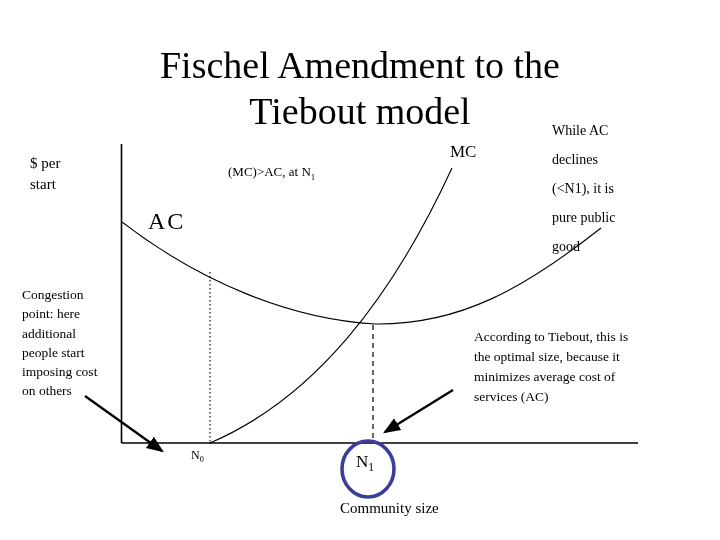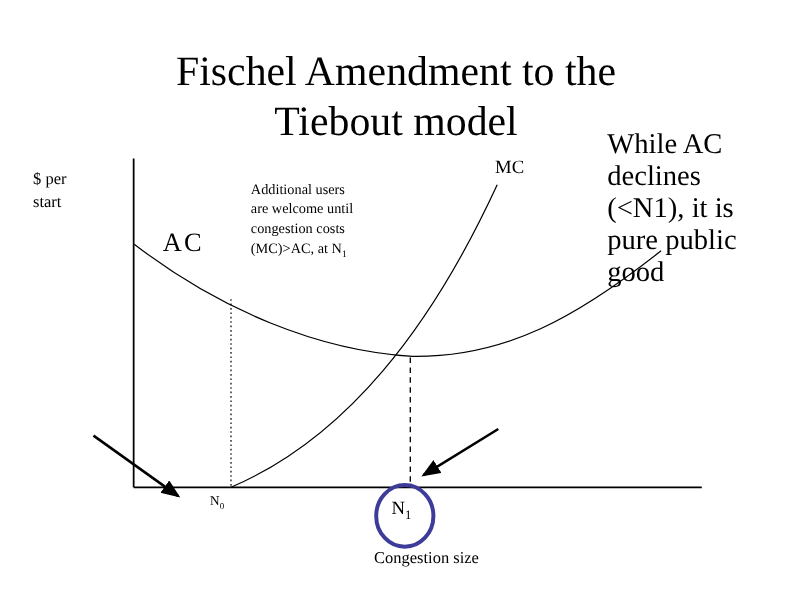--- a/index.html
+++ b/index.html
@@ -16,21 +16,21 @@
   .title {
     left: 0; top: 42px; width: 720px;
     text-align: center;
     font-size: 38px; line-height: 46px;
     color: #000;
   }
   .y-axis-label { left: 30px; top: 153px; font-size: 15px; line-height: 21px; }
   .ac-label { left: 148px; top: 208px; font-size: 24px; letter-spacing: 2px; }
   .mc-label { left: 450px; top: 142px; font-size: 17px; }
   .welcome { left: 228px; top: 163px; font-size: 13px; line-height: 18px; }
-  .while-ac { left: 552px; top: 116px; width: 130px; font-size: 26px; line-height: 29px; }
+  .while-ac { left: 552px; top: 116px; width: 130px; font-size: 14px; line-height: 29px; }
   .congestion { left: 22px; top: 285px; width: 100px; font-size: 13.5px; line-height: 19.3px; }
   .according { left: 474px; top: 327px; width: 200px; font-size: 13.5px; line-height: 20px; }
   .n0-label { left: 191px; top: 448px; font-size: 12px; }
   .n1-label { left: 356px; top: 452px; font-size: 17px; }
   .x-axis-label { left: 340px; top: 500px; font-size: 15px; }
   sub { font-size: 0.68em; }
   svg.diagram { position:absolute; left:0; top:0; }
 </style>
 </head>
 <body>
@@ -59,36 +59,43 @@
     <line x1="453" y1="390" x2="385" y2="432" stroke="#000" stroke-width="2.3" marker-end="url(#arrowhead)"></line>
 
     <ellipse cx="368" cy="469" rx="26" ry="28" fill="none" stroke="#3d3d99" stroke-width="3.6"></ellipse>
   </svg>
 
   <div class="abs title preline">Fischel Amendment to the
 Tiebout model</div>
 
   <div class="abs y-axis-label preline">$ per
 start</div>
-  <div class="abs x-axis-label">Congestion size</div>
+  <div class="abs x-axis-label">Community size</div>
 
   <div class="abs ac-label">AC</div>
   <div class="abs mc-label">MC</div>
 
   <div class="abs welcome">
-    <div class="preline">Additional users
-are welcome until
-congestion costs</div>
     <div><span>(MC)&gt;AC, at N</span><sub>1</sub></div>
   </div>
 
   <div class="abs while-ac preline">While AC
 declines
 (&lt;N1), it is
 pure public
 good</div>
 
+  <div class="abs congestion preline">Congestion
+point: here
+additional
+people start
+imposing cost
+on others</div>
 
+  <div class="abs according preline">According to Tiebout, this is
+the optimal size, because it
+minimizes average cost of
+services (AC)</div>
 
   <div class="abs n0-label"><span>N</span><sub>0</sub></div>
   <div class="abs n1-label"><span>N</span><sub>1</sub></div>
 
 </div>
 
 </body></html>

